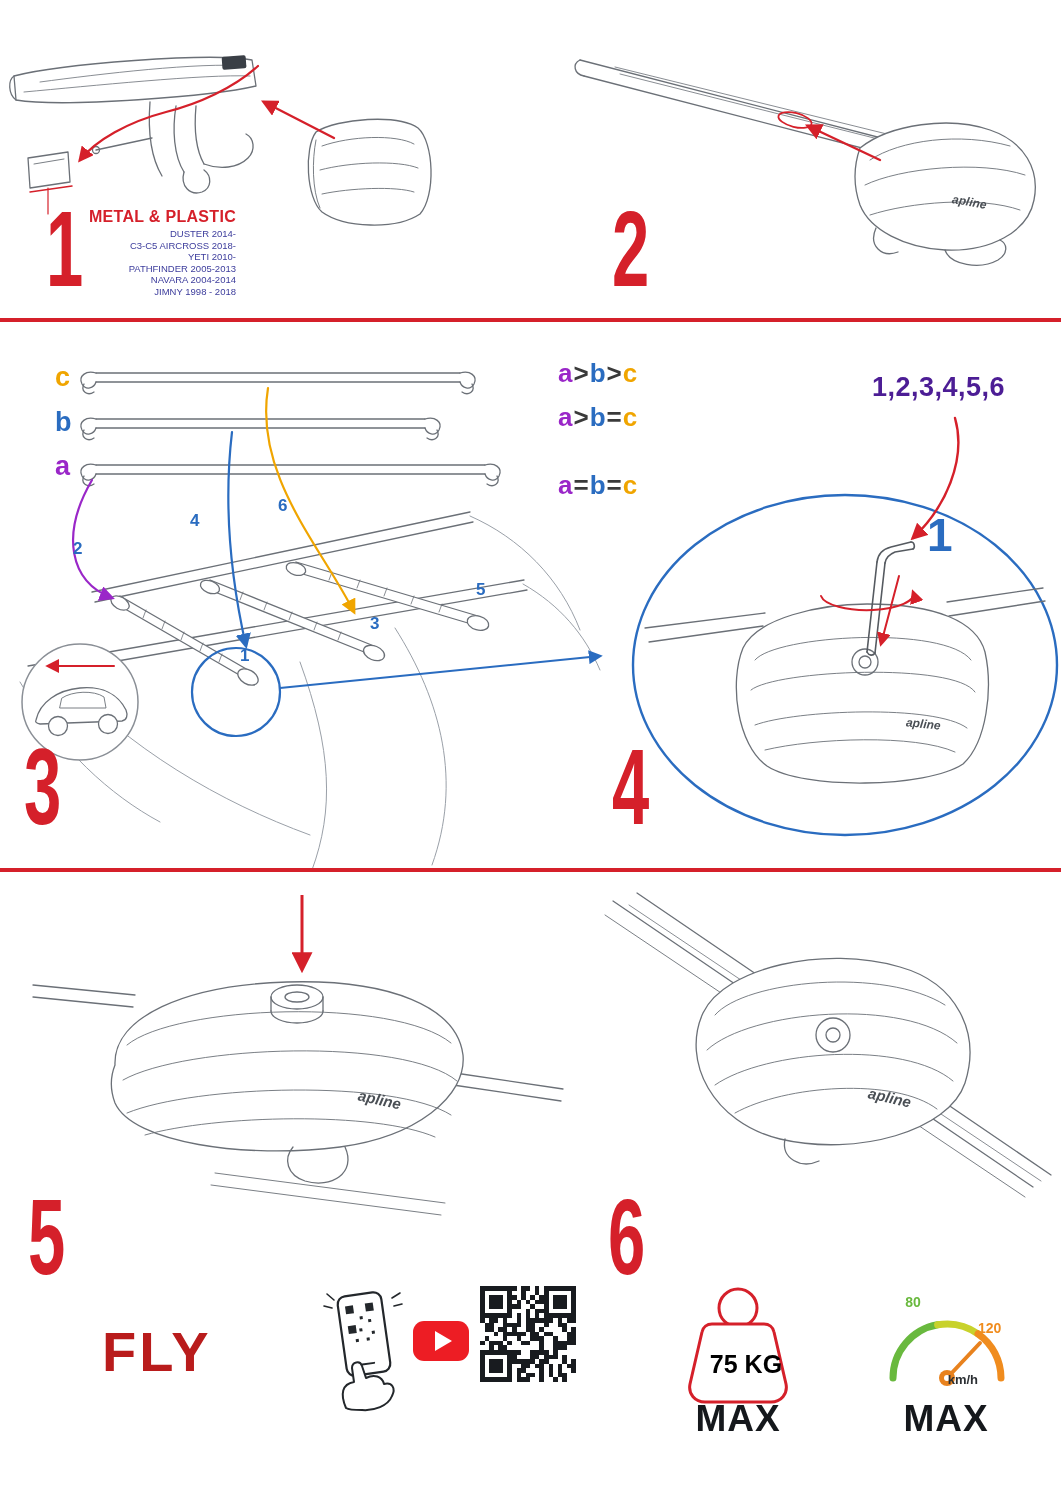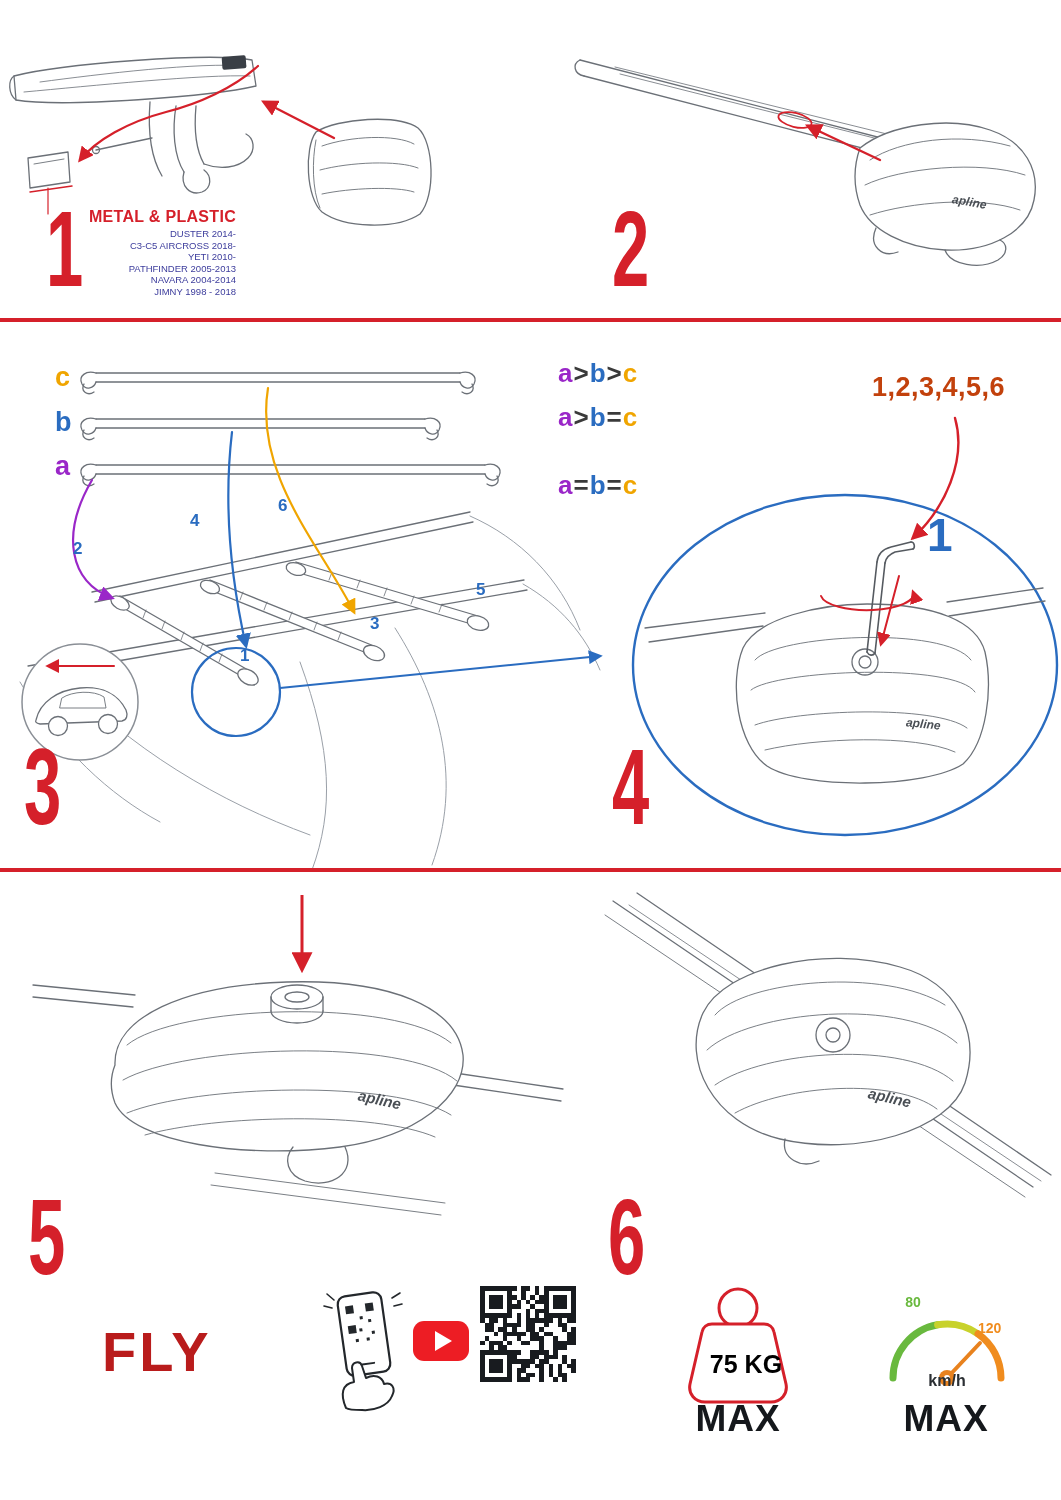--- a/index.html
+++ b/index.html
@@ -11,31 +11,31 @@
   .step-num{position:absolute;font-weight:700;font-size:108px;line-height:0.9;color:#d5202a;
             transform:scaleX(0.62);transform-origin:left top;letter-spacing:0;}
   .s1-text{width:178px;text-align:right;}
   .mat{font-size:16px;font-weight:700;color:#d5202a;letter-spacing:.3px;margin-bottom:2px;}
   .veh{font-size:9.5px;font-weight:400;color:#3c3c9c;line-height:11.5px;}
   .bar-label{position:absolute;font-weight:700;font-size:27px;line-height:1;}
   .lbl-a{color:#9a27c8}.lbl-b{color:#2a6cc0}.lbl-c{color:#f0a500}
   .formula{position:absolute;left:558px;font-weight:700;font-size:26px;letter-spacing:1px;line-height:1;}
   .formula .fa{color:#9a27c8}.formula .fb{color:#2a6cc0}.formula .fc{color:#f0a500}.formula .op{color:#3a3a3a}
   .roof-num{position:absolute;color:#2a6cc0;font-weight:700;font-size:17px;line-height:1;}
-  .seq{position:absolute;left:872px;top:372px;font-weight:700;font-size:27px;color:#c2410c;letter-spacing:.5px;}
+  .seq{position:absolute;left:872px;top:372px;font-weight:700;font-size:27px;color:#4c1d95;letter-spacing:.5px;}
   .hl1{position:absolute;left:927px;top:512px;font-weight:700;font-size:46px;color:#2a6cc0;line-height:1;}
   .apline{position:absolute;color:#4a4f55;font-weight:700;font-style:italic;line-height:1;}
   .fly{position:absolute;left:102px;top:1324px;font-weight:700;font-size:56px;letter-spacing:3px;color:#b91c1c;line-height:1;}
   .wordmark{position:absolute;left:62px;top:1416px;font-weight:700;font-size:28px;letter-spacing:.5px;line-height:1;}
   .w1{color:#45454e}.w2{color:#d5202a}.w3{color:#8d8d94;margin-left:12px}.w4{color:#d5202a}
   .kg{position:absolute;left:680px;top:1350px;width:132px;text-align:center;font-weight:700;font-size:25px;color:#000000;}
   .maxlabel{position:absolute;width:148px;text-align:center;font-weight:700;font-size:37px;color:#15181c;letter-spacing:1px;line-height:1;}
   .sp-low{position:absolute;left:896px;top:1294px;width:34px;text-align:center;font-weight:700;font-size:14px;color:#69b93e;}
   .sp-high{position:absolute;left:978px;top:1320px;width:40px;font-weight:700;font-size:14px;color:#f08c1e;}
-  .sp-unit{position:absolute;left:916px;top:1372px;width:62px;text-align:center;font-size:16px;font-weight:700;color:#2b2f33;}
+  .sp-unit{position:absolute;left:916px;top:1372px;width:62px;text-align:right;font-size:13px;font-weight:700;color:#2b2f33;}
 </style>
 </head>
 <body>
 
 <div class="sheet">
 
   <svg class="abs" style="left:0;top:10px" width="520" height="310" viewBox="0 0 520 310">
     <defs>
       <marker id="mk-red1" viewBox="0 0 10 10" refX="8" refY="5" markerWidth="7" markerHeight="7" orient="auto">
         <path d="M0,0 L10,5 L0,10 Z" fill="#d5202a"></path>

